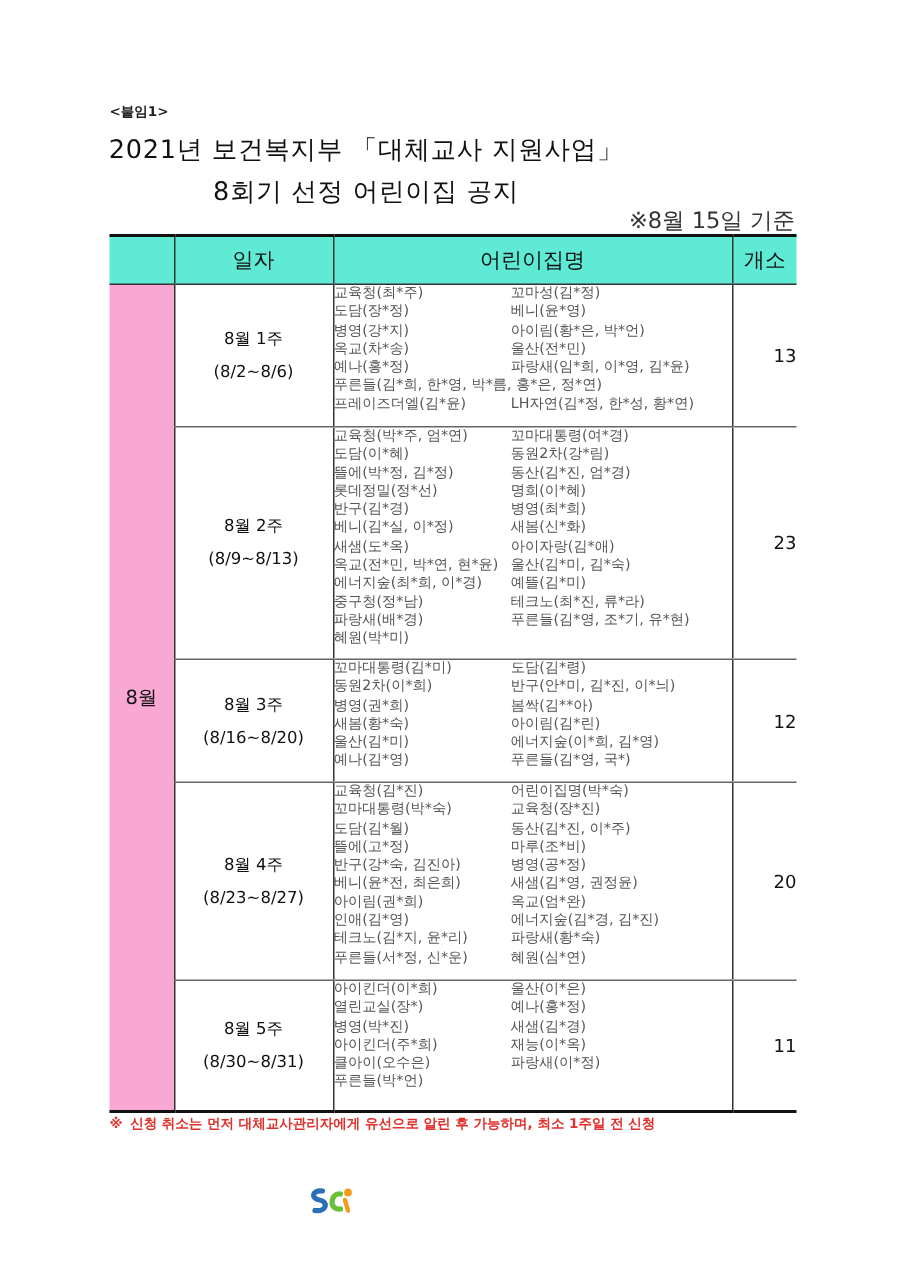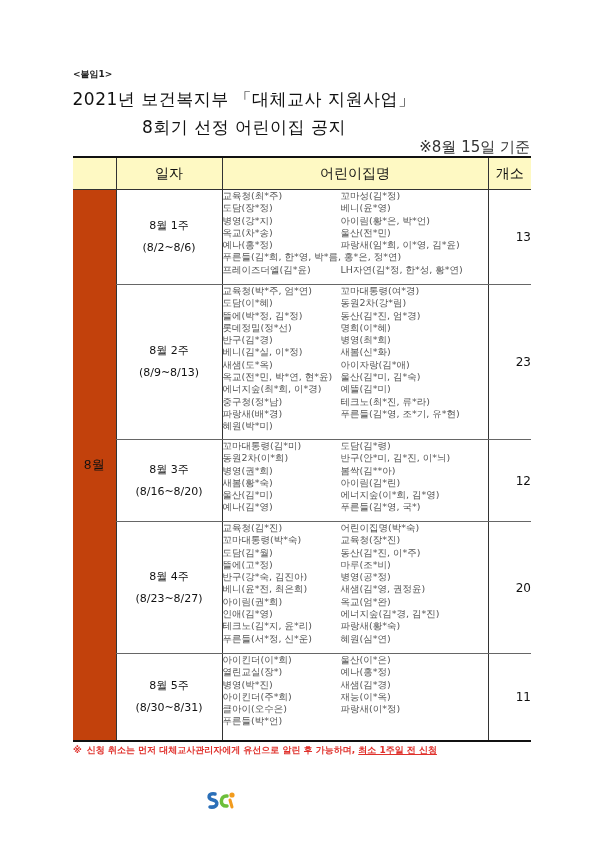--- a/index.html
+++ b/index.html
@@ -4,32 +4,32 @@
 <style>
   html, body { margin: 0; padding: 0; background: #ffffff; }
   body { width: 600px; height: 849px; position: relative; font-family: "DejaVu Sans", "Liberation Sans", sans-serif; color: #222; overflow: hidden; }
   .attach { position: absolute; left: 73px; top: 68px; font-size: 9px; font-weight: bold; color: #222; }
   .title { position: absolute; left: 0; width: 488px; text-align: center; font-size: 17px; color: #111; letter-spacing: 0.5px; }
   .title.l1 { top: 88px; }
   .title.l2 { top: 116px; }
   .basis { position: absolute; right: 70px; top: 138px; font-size: 15px; color: #333; }
   table.main { position: absolute; left: 73px; top: 156px; width: 458px; border-collapse: collapse; table-layout: fixed; }
   table.main td, table.main th { padding: 0; }
-  .hdr th { background: #fef9c3; height: 31px; font-weight: normal; font-size: 14px; color: #111; border-bottom: 1px solid #333; border-left: 1px solid #333; border-top: 2px solid #111; }
+  .hdr th { background: #5eead4; height: 31px; font-weight: normal; font-size: 14px; color: #111; border-bottom: 1px solid #333; border-left: 1px solid #333; border-top: 2px solid #111; }
   .hdr th.blank { border-left: none; }
-  td.month { background: #c2410c; text-align: center; vertical-align: middle; font-size: 13px; color: #111; border-bottom: 2px solid #111; font-family: Liberation Mono, monospace; }
+  td.month { background: #f9a8d4; text-align: center; vertical-align: middle; font-size: 13px; color: #111; border-bottom: 2px solid #111; }
   td.date { text-align: center; vertical-align: middle; font-size: 11px; color: #111; border-left: 1px solid #333; border-bottom: 1px solid #666; line-height: 22px; }
   td.names { border-left: 1px solid #333; border-bottom: 1px solid #666; vertical-align: top; padding: 0 0 0 12px; }
   td.count { text-align: right; vertical-align: middle; font-size: 12px; color: #111; border-left: 1px solid #333; border-bottom: 1px solid #666; }
   tr.last td.date, tr.last td.names, tr.last td.count { border-bottom: 2px solid #111; }
   .grid { display: grid; grid-template-columns: 118px 1fr; font-size: 9.5px; color: #555; line-height: 12.3px; }
   .grid .full { grid-column: 1 / span 2; }
   .note { position: absolute; left: 73px; top: 744px; width: 462px; font-size: 9px; font-weight: bold; color: #e0312c; line-height: 13px; }
   .note .star { margin-right: 5px; }
-  .note .ul { text-decoration: underline; }
+  .note .ul { }
   .note .l2 { padding-left: 10px; display: block; }
   .logo { position: absolute; left: 205px; top: 790px; display: flex; align-items: center; }
   .logo .mark { width: 32px; height: 22px; position: relative; }
   .logo .txt { margin-left: 8px; }
   .logo .ko { font-size: 12px; color: #333; font-weight: bold; letter-spacing: 0.3px; }
   .logo .en { font-size: 5px; color: #444; font-weight: bold; letter-spacing: 0.2px; margin-top: 1px; }
 </style>
 </head>
 <body>
 

